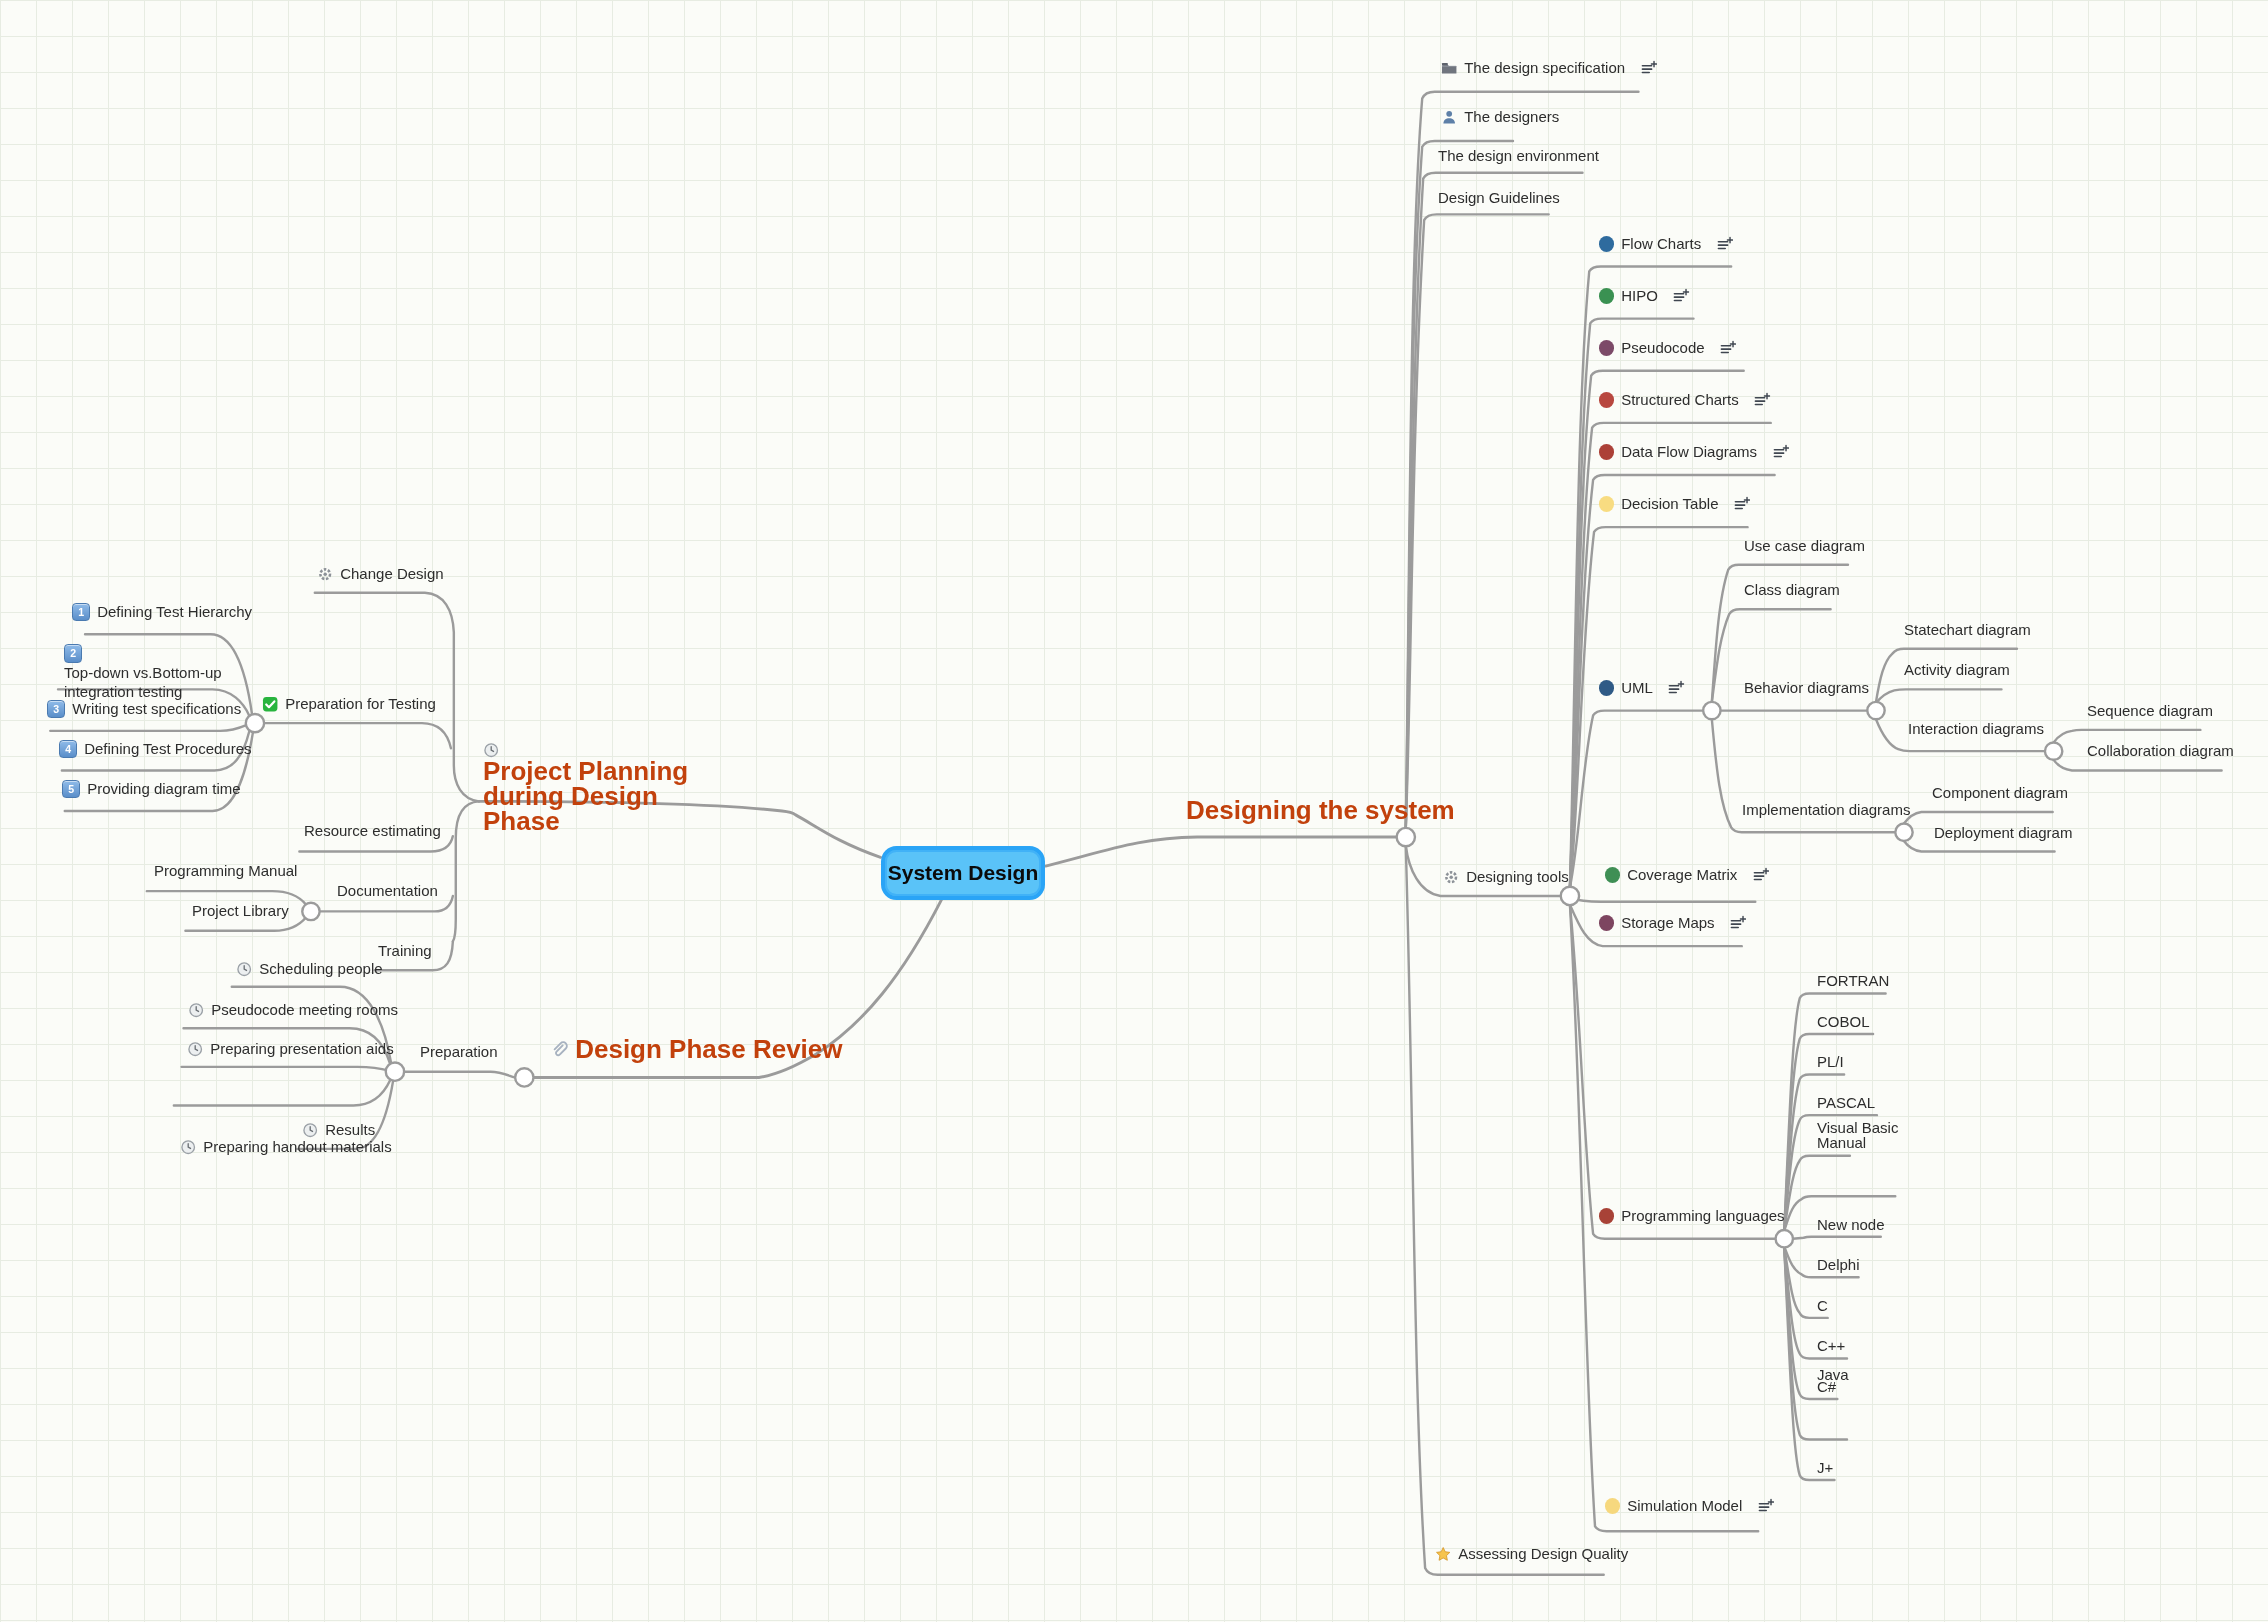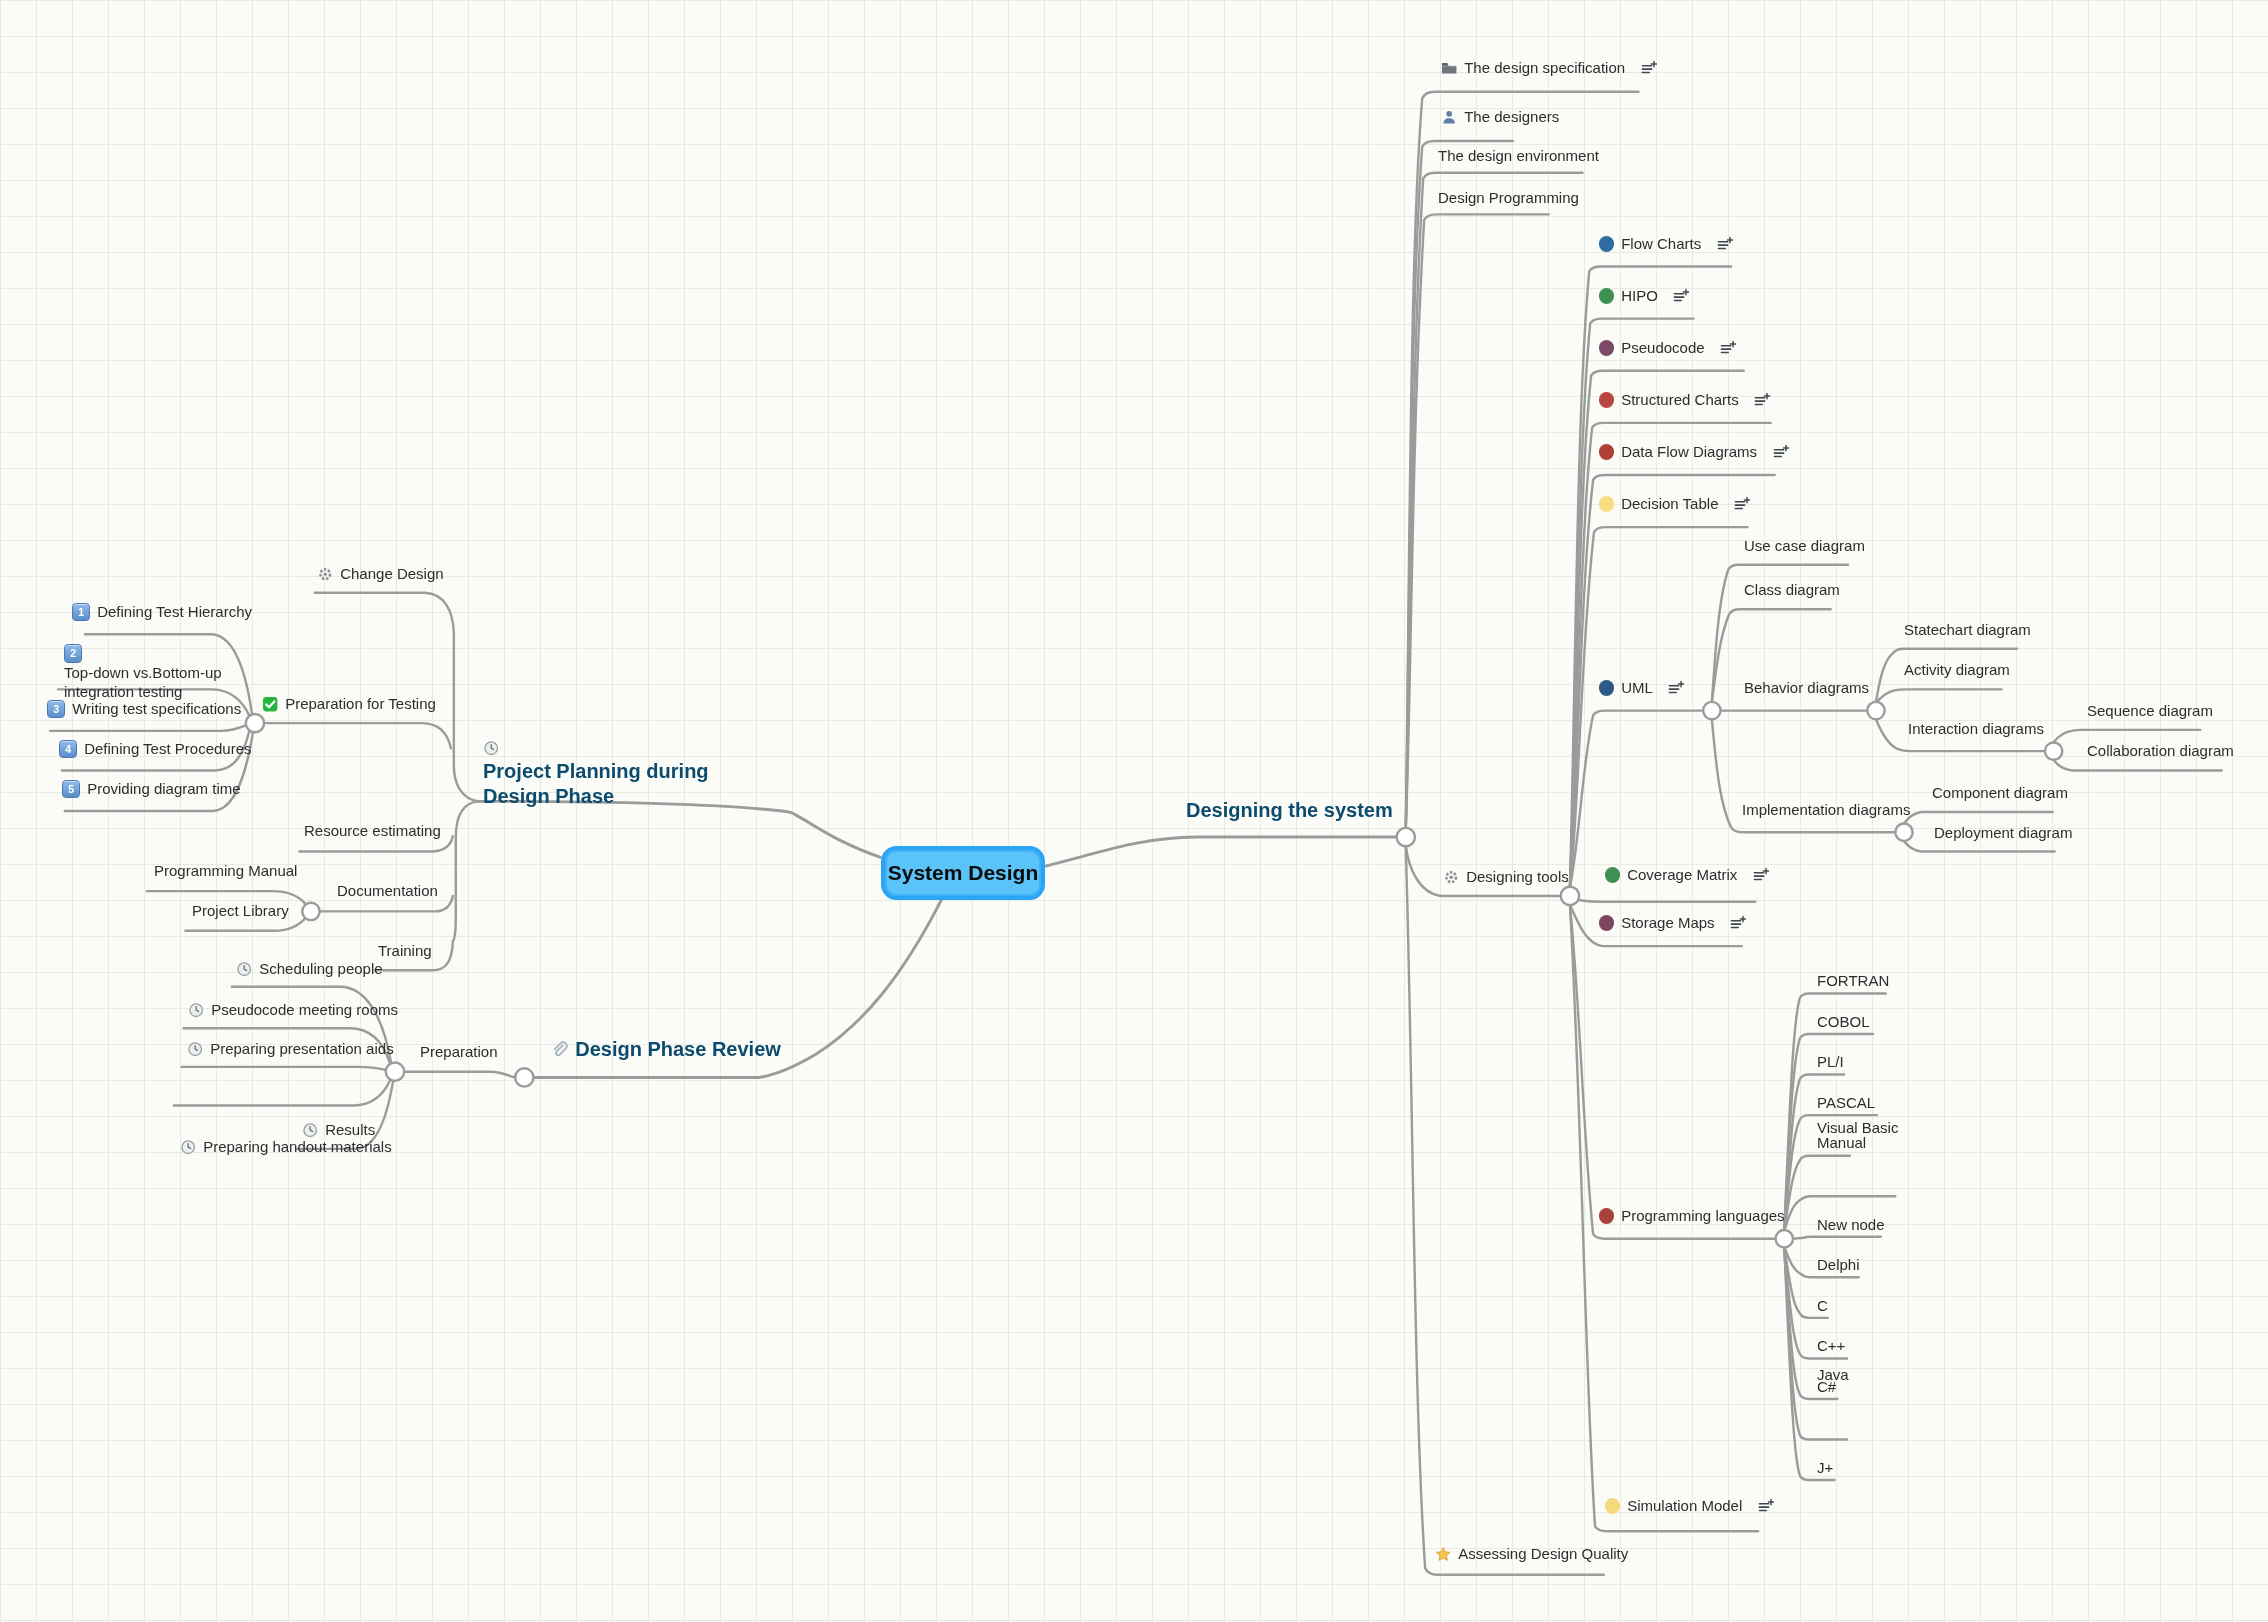--- a/index.html
+++ b/index.html
@@ -9,21 +9,21 @@
     background-color:#fbfcf8;
     background-image:
       linear-gradient(to right, #e7ece2 1px, transparent 1px),
       linear-gradient(to bottom, #e7ece2 1px, transparent 1px);
     background-size:36px 36px;
   }
   #edges{position:absolute;left:0;top:0;pointer-events:none;}
   .node{position:absolute;display:flex;align-items:center;gap:6.8px;white-space:nowrap;
         font-size:15px;color:#2d2d2d;line-height:18.3px;}
   .node .lbl{display:inline-block;}
-  .hdr{font-weight:bold;font-size:20px;color:#0c4a6e;line-height:25px;}
+  .hdr{font-weight:bold;font-size:26px;color:#c2410c;line-height:25px;}
   .wrap{display:block;white-space:normal;}
   .wrap .ic,.wrap .numbox{vertical-align:-2.9px;margin-right:3.9px;}
   .dot{width:15.4px;height:15.4px;border-radius:50%;display:inline-block;flex:0 0 auto;}
   .ic{width:16.4px;height:16.4px;flex:0 0 auto;display:inline-block;}
   .notes{margin-left:8.7px;}
   .numbox{width:16.4px;height:16.4px;border-radius:3.9px;flex:0 0 auto;
           background:linear-gradient(#8fbbe9,#5a8ec9);border:1px solid #4a7ab0;
           color:#fff;font-size:10.6px;font-weight:bold;display:inline-flex;
           align-items:center;justify-content:center;box-shadow:inset 0 1px 0 rgba(255,255,255,.5);}
   #root-node{position:absolute;left:881px;top:846px;width:164px;height:54px;
@@ -174,21 +174,21 @@
 <div class="node" style="left:1441px;top:108px">
     <svg class="ic" viewBox="0 0 17 17" width="16.4" height="16.4">
       <use href="#i-person"></use>
     </svg>
     <span class="lbl">The designers</span>
   </div>
 <div class="node" style="left:1438px;top:147px">
     <span class="lbl">The design environment</span>
   </div>
 <div class="node" style="left:1438px;top:189px">
-    <span class="lbl">Design Programming</span>
+    <span class="lbl">Design Guidelines</span>
   </div>
 <div class="node" style="left:1443px;top:868px">
     <svg class="ic" viewBox="0 0 17 17" width="16.4" height="16.4">
       <use href="#i-gear"></use>
     </svg>
     <span class="lbl">Designing tools</span>
   </div>
 
 <div class="node" style="left:1599px;top:235px">
     <span class="dot" style="background-color: rgb(46, 107, 158);"></span>

